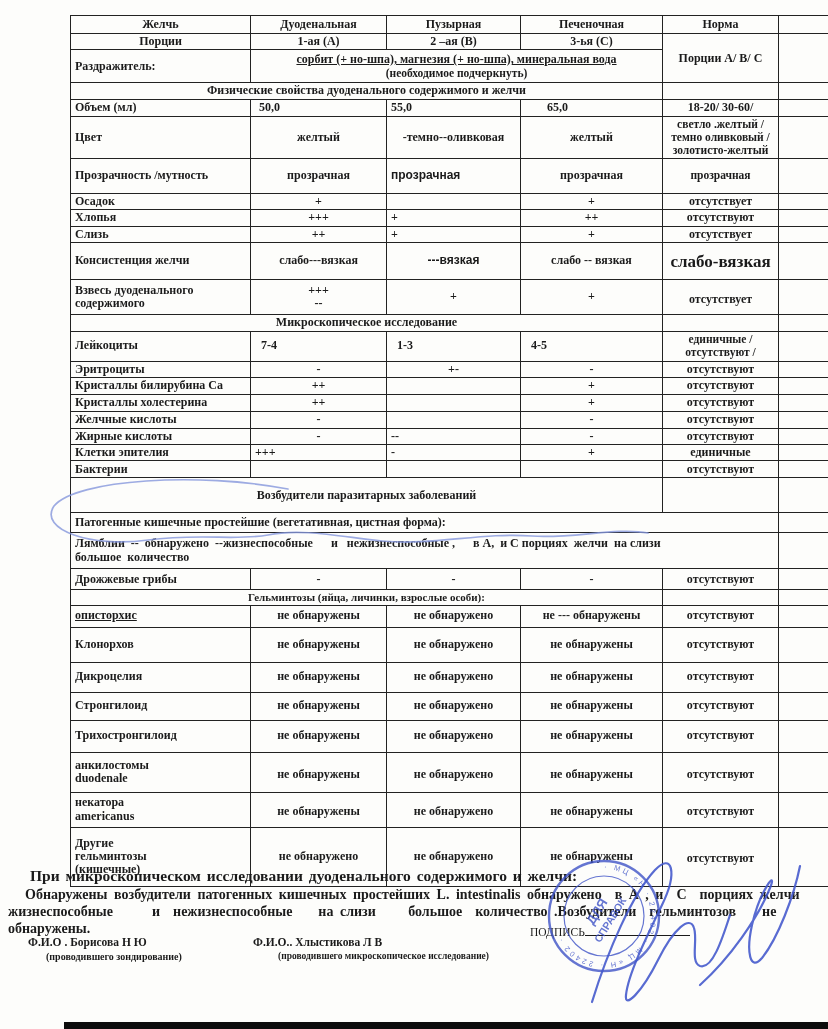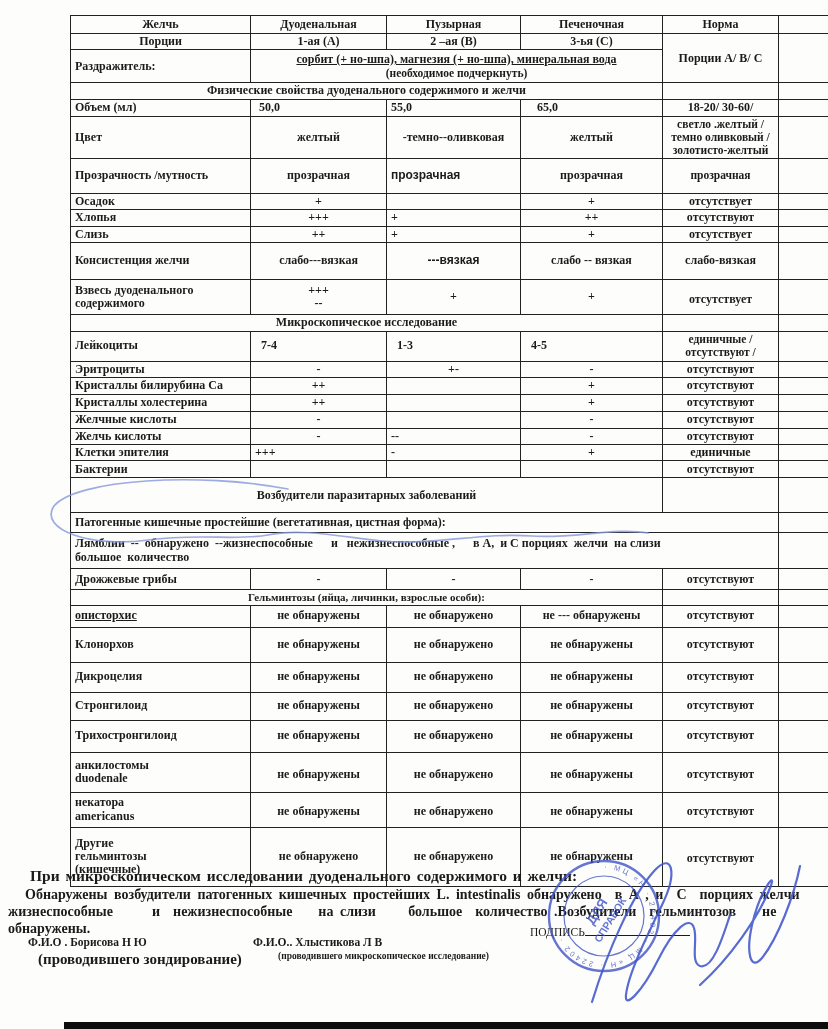--- a/index.html
+++ b/index.html
@@ -22,21 +22,21 @@
   .fillB{font-family:"Liberation Sans",sans-serif;font-size:13px;font-weight:bold;text-align:center;}
   .org{font-size:17px;text-align:left;padding-left:6px;line-height:1.1;}
   .org-u{font-size:15.5px;text-align:left;padding-left:6px;text-decoration:underline;}
   .thick{border-top:2px solid #1a1a1a;}
   .irr1{font-size:12px;text-align:center;text-decoration:underline;}
   .irr2{font-size:11.5px;text-align:center;}
   .footer-line1{position:absolute;left:30px;top:867px;font-size:15.5px;font-weight:bold;word-spacing:2px;}
   .footer-body{position:absolute;left:8px;top:886px;width:812px;font-size:14px;font-weight:bold;
         line-height:17px;white-space:pre-wrap;text-indent:17px;word-spacing:3px;}
   .fio1{position:absolute;left:28px;top:936px;font-size:11.5px;font-weight:bold;}
-  .role1{position:absolute;left:38px;top:951px;font-size:15px;font-weight:bold;}
+  .role1{position:absolute;left:46px;top:951px;font-size:10px;font-weight:bold;}
   .fio2{position:absolute;left:253px;top:936px;font-size:11.5px;font-weight:bold;}
   .role2{position:absolute;left:278px;top:951px;font-size:9.5px;font-weight:bold;}
   .podpis{position:absolute;left:530px;top:892px;font-size:11.5px;font-weight:normal;margin-top:32px;}
   .podpis-line{display:inline-block;width:105px;border-bottom:1.4px solid #1b1b1b;height:11px;}
   .overlay{position:absolute;left:0;top:0;width:828px;height:1029px;pointer-events:none;}
   .bottom-bar{position:absolute;left:64px;right:0;top:1022px;height:7px;background:#0c0c0c;}
 </style>
 </head>
 <body>
 
@@ -77,21 +77,21 @@
     </tr>
     <tr style="height:16px">
       <td colspan="4" class="sec thick">Физические свойства дуоденального содержимого и желчи</td>
       <td class="thick"></td>
       <td class="thick"></td>
     </tr>
     <tr style="height:17px">
       <td class="lbl thick">Объем  (мл)</td>
       <td class="l thick" style="padding-left:8px">50,0</td>
       <td class="l thick" style="">55,0</td>
-      <td class="l thick" style="padding-left:16px">65,0</td>
+      <td class="l thick" style="padding-left:26px">65,0</td>
       <td class="c thick" style="font-size:12px">18-20/ 30-60/</td>
       <td class="thick"></td>
     </tr>
     <tr style="height:42px">
       <td class="lbl vt thick">Цвет</td>
       <td class="c vt thick">желтый</td>
       <td class="c vt thick">-темно--оливковая</td>
       <td class="c vt thick">желтый</td>
       <td class="norm vt thick" style="font-size:11.5px">светло .желтый / темно оливковый /золотисто-желтый</td>
       <td class="thick"></td>
@@ -126,21 +126,21 @@
       <td class="l">+</td>
       <td class="c">+</td>
       <td class="norm">отсутствует</td>
       <td></td>
     </tr>
     <tr style="height:37px">
       <td class="lbl">Консистенция желчи</td>
       <td class="c vt">слабо---вязкая</td>
       <td class="fillB vt">---вязкая</td>
       <td class="c vt">слабо --  вязкая</td>
-      <td class="norm vt" style="font-size:12px">слабо-вязкая</td>
+      <td class="norm vt" style="font-size:17px">слабо-вязкая</td>
       <td></td>
     </tr>
     <tr style="height:35px">
       <td class="lbl vt thick">Взвесь дуоденального содержимого</td>
       <td class="c vt pre thick">+++
 --</td>
       <td class="c vt thick">+</td>
       <td class="c vt thick">+</td>
       <td class="norm vt thick" style="padding-top:6px">отсутствует</td>
       <td class="thick"></td>
@@ -184,21 +184,21 @@
     </tr>
     <tr style="height:16px">
       <td class="lbl">Желчные кислоты</td>
       <td class="c">-</td>
       <td></td>
       <td class="c">-</td>
       <td class="norm">отсутствуют</td>
       <td></td>
     </tr>
     <tr style="height:16px">
-      <td class="lbl">Желчь кислоты</td>
+      <td class="lbl">Жирные кислоты</td>
       <td class="c">-</td>
       <td class="l">--</td>
       <td class="c">-</td>
       <td class="norm">отсутствуют</td>
       <td></td>
     </tr>
     <tr style="height:15px">
       <td class="lbl">Клетки эпителия</td>
       <td class="l">+++</td>
       <td class="l">-</td>

